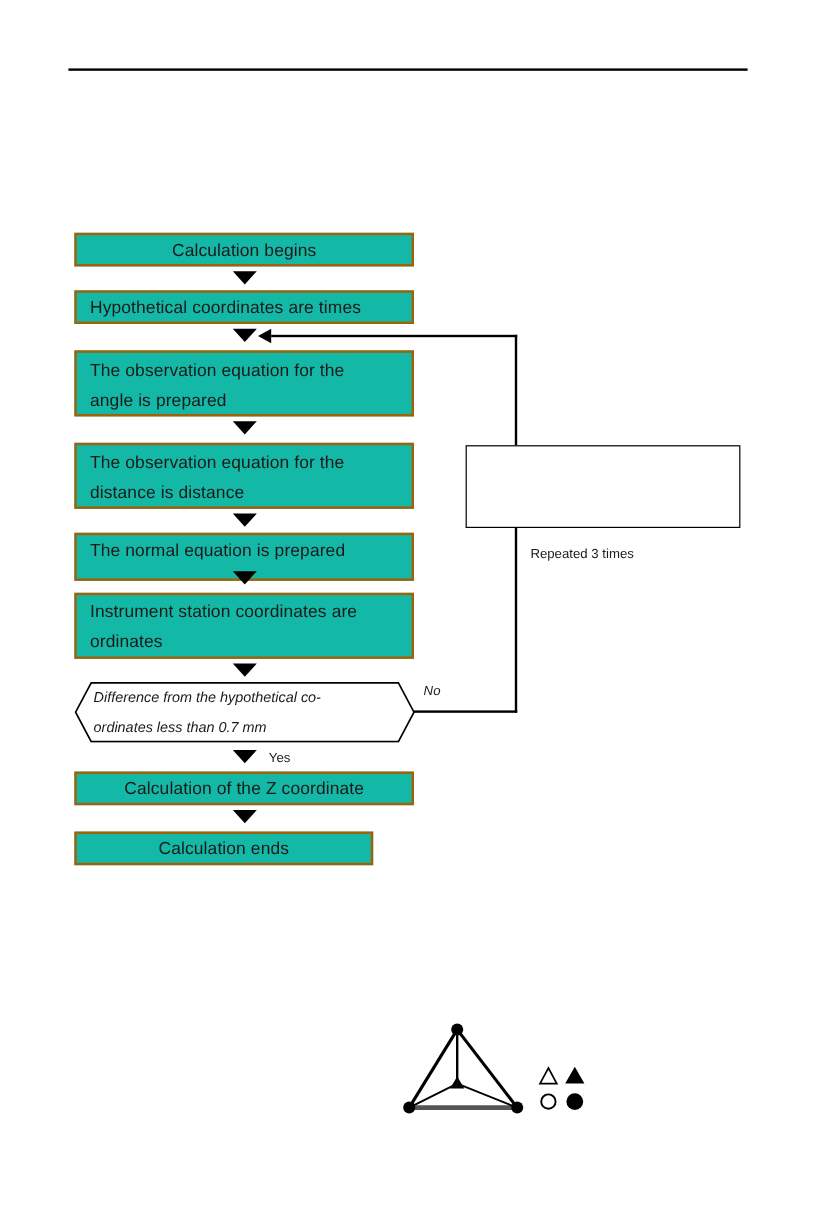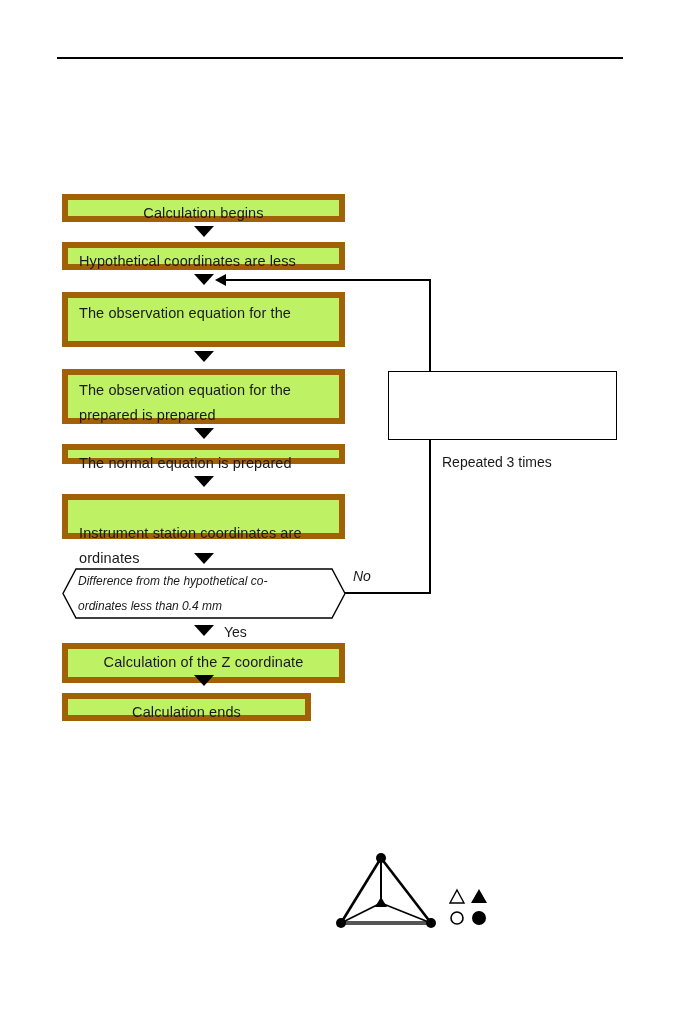--- a/index.html
+++ b/index.html
@@ -27,22 +27,22 @@
     top: 57px;
     width: 566px;
     height: 2px;
     background: #000000;
   }
 
   
   .node {
     position: absolute;
     box-sizing: border-box;
-    border: 6px solid #a16207;
-    background: #bef264;
+    border: 2px solid #a16207;
+    background: #14b8a6;
     font-size: 14.5px;
     line-height: 25px;
     color: #1a1a1a;
     letter-spacing: 0.1px;
   }
   .node .txt {
     display: block;
     padding: 0 11px;
   }
   .node.center .txt {
@@ -101,21 +101,21 @@
     width: 0;
     height: 0;
     border-top: 6px solid transparent;
     border-bottom: 6px solid transparent;
     border-right: 11px solid #000000;
   }
 
   
   .label {
     position: absolute;
-    font-size: 14px;
+    font-size: 11px;
     line-height: 18px;
     color: #1a1a1a;
     white-space: nowrap;
   }
 
   
   .empty-box {
     position: absolute;
     box-sizing: border-box;
     border: 1px solid #000000;
@@ -136,67 +136,68 @@
 <div id="page">
 
   <div class="header-rule"></div>
 
   <div class="node center" style="left:62px; top:194px; width:283px; height:28px;">
     <span class="txt" style="line-height:26px;">Calculation begins</span>
   </div>
   <div class="arrow-down" style="left:194px; top:226px;"></div>
 
   <div class="node left" style="left:62px; top:242px; width:283px; height:28px;">
-    <span class="txt" style="line-height:26px;">Hypothetical coordinates are less</span>
+    <span class="txt" style="line-height:26px;">Hypothetical coordinates are times</span>
   </div>
   <div class="arrow-down" style="left:194px; top:274px;"></div>
 
   <div class="arrow-left" style="left:215px; top:274px;"></div>
   <div class="line-h" style="left:226px; top:279px; width:205px;"></div>
   <div class="line-v" style="left:429px; top:279px; height:315px;"></div>
   <div class="line-h" style="left:345px; top:592px; width:86px;"></div>
 
   <div class="node left" style="left:62px; top:292px; width:283px; height:55px; padding-top:3px;">
     <span class="txt">The observation equation for the</span>
+    <span class="txt">angle is prepared</span>
   </div>
   <div class="arrow-down" style="left:194px; top:351px;"></div>
 
   <div class="node left" style="left:62px; top:369px; width:283px; height:55px; padding-top:3px;">
     <span class="txt">The observation equation for the</span>
-    <span class="txt">prepared is prepared</span>
+    <span class="txt">distance is distance</span>
   </div>
   <div class="arrow-down" style="left:194px; top:428px;"></div>
 
-  <div class="node left" style="left:62px; top:444px; width:283px; height:20px;">
+  <div class="node left" style="left:62px; top:444px; width:283px; height:40px;">
     <span class="txt" style="line-height:26px;">The normal equation is prepared</span>
   </div>
   <div class="arrow-down" style="left:194px; top:476px;"></div>
 
-  <div class="node left" style="left:62px; top:494px; width:283px; height:45px; padding-top:21px;">
+  <div class="node left" style="left:62px; top:494px; width:283px; height:55px; padding-top:2px;">
     <span class="txt">Instrument station coordinates are</span>
     <span class="txt">ordinates</span>
   </div>
   <div class="arrow-down" style="left:194px; top:553px;"></div>
 
   <div class="hexnode" style="left:62px; top:568px; width:284px; height:51px;">
     <svg width="284" height="51" viewBox="0 0 284 51">
       <polygon points="14,1 270,1 283,25.5 270,50 14,50 1,25.5" fill="#ffffff" stroke="#000000" stroke-width="1.4"></polygon>
     </svg>
     <div class="hextext" style="padding-top:1px;">
       <div>Difference from the hypothetical co-</div>
-      <div>ordinates less than 0.4 mm</div>
+      <div>ordinates less than 0.7 mm</div>
     </div>
   </div>
 
   <div class="arrow-down" style="left:194px; top:625px;"></div>
   <div class="label" style="left:224px; top:623px;">Yes</div>
 
   <div class="label" style="left:353px; top:567px;font-style:italic;">No</div>
 
-  <div class="node center" style="left:62px; top:643px; width:283px; height:40px;">
+  <div class="node center" style="left:62px; top:643px; width:283px; height:28px;">
     <span class="txt" style="line-height:26px;">Calculation of the Z coordinate</span>
   </div>
   <div class="arrow-down" style="left:194px; top:675px;"></div>
 
   <div class="node center" style="left:62px; top:693px; width:249px; height:28px;">
     <span class="txt" style="line-height:26px;">Calculation ends</span>
   </div>
 
   <div class="empty-box" style="left:388px; top:371px; width:229px; height:69px;">
     <span></span>

